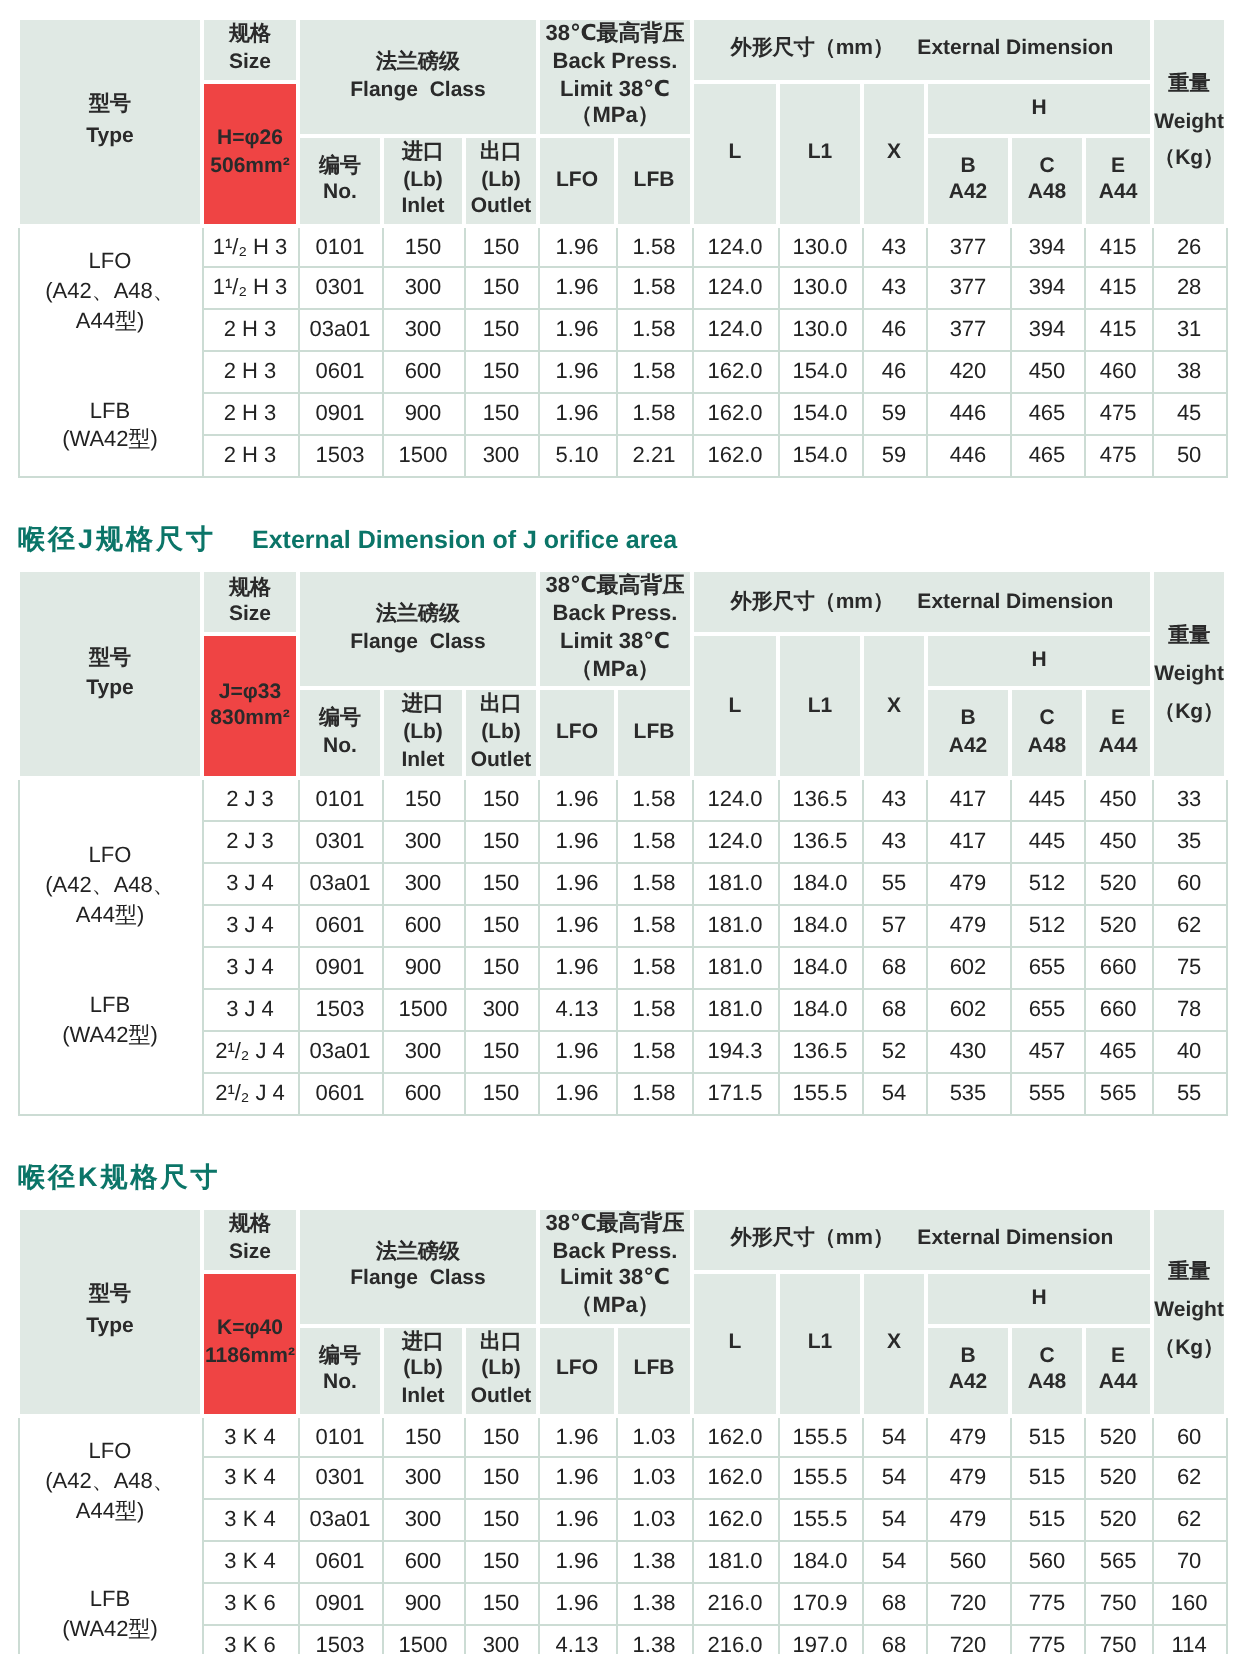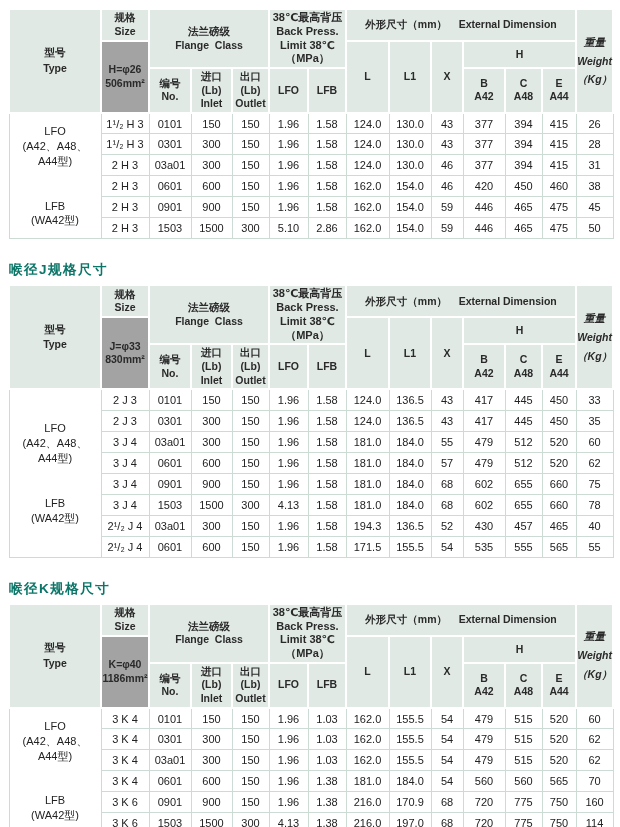--- a/index.html
+++ b/index.html
@@ -41,23 +41,23 @@
     text-align: center;
     vertical-align: middle;
     white-space: pre-wrap;
     line-height: 1.3;
     padding: 1px 0;
     color: #2a2a2a;
   }
   thead tr.row-a th { height: 32px; }
   thead tr.row-b th { height: 20px; }
   thead tr.row-c th { height: 41px; }
-  th.size-spec { background: #a3a3a3; }
+  th.size-spec { background: #ef4444; }
   th.th-backpress { font-size: 11px; line-height: 1.25; }
-  th.th-weight { line-height: 1.8; font-style: italic; }
+  th.th-weight { line-height: 1.8; }
   th.th-type { line-height: 1.5; }
   tbody td {
     background: #ffffff;
     border: 1px solid #ccdcd4;
     text-align: center;
     vertical-align: middle;
     font-size: 11px;
     height: 21px;
     padding: 0;
     color: #222222;
@@ -215,36 +215,37 @@
           <td>465</td>
           <td>475</td>
           <td>45</td>
         </tr>
         <tr>
           <td>2 H 3</td>
           <td>1503</td>
           <td>1500</td>
           <td>300</td>
           <td>5.10</td>
-          <td>2.86</td>
+          <td>2.21</td>
           <td>162.0</td>
           <td>154.0</td>
           <td>59</td>
           <td>446</td>
           <td>465</td>
           <td>475</td>
           <td>50</td>
         </tr>
       </tbody>
   </table>
 </div>
 
 <div class="section">
   <div class="section-title">
     <span class="title-cn">喉径J规格尺寸</span>
+    <span class="title-en">External Dimension of J orifice area</span>
   </div>
   <table>
     <colgroup>
       <col style="width:92px">
         <col style="width:48px">
         <col style="width:42px">
         <col style="width:41px">
       <col style="width:37px">
         <col style="width:39px">
         <col style="width:38px">

